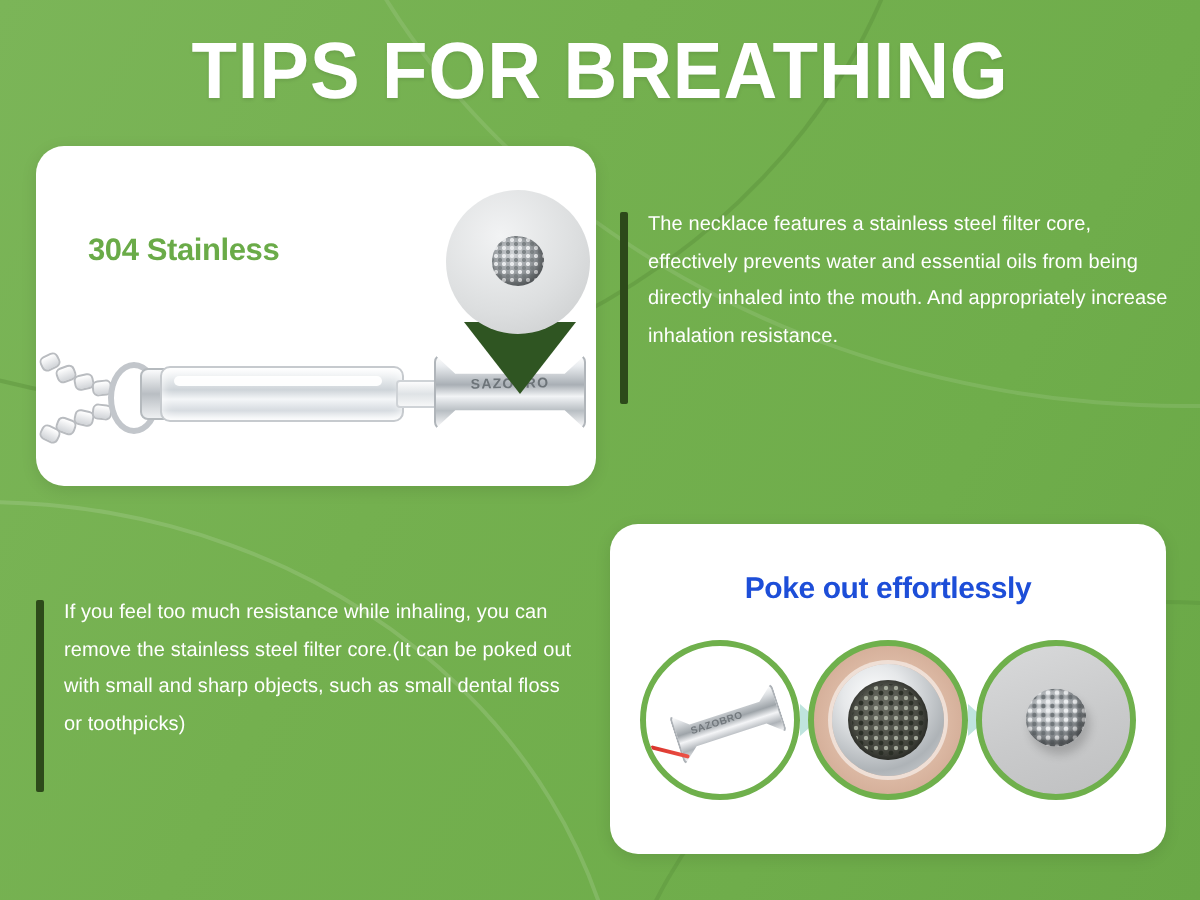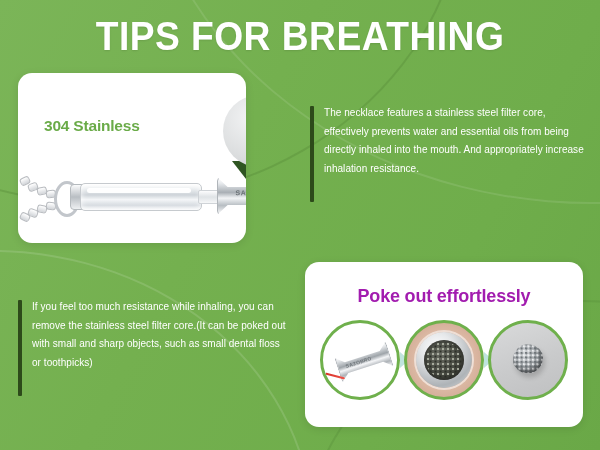--- a/index.html
+++ b/index.html
@@ -46,21 +46,21 @@
   }
 
   
   .card {
     position: absolute;
     background: #ffffff;
     border-radius: 14px;
     box-shadow: 0 2px 8px rgba(0,0,0,0.10);
     overflow: hidden;
   }
-  #card-top { left: 18px; top: 73px; width: 228px; height: 170px; }
+  #card-top { left: 18px; top: 73px; width: 280px; height: 170px; }
   #card-bottom { left: 305px; top: 262px; width: 278px; height: 165px; }
 
   
   #filter-core-heading {
     position: absolute;
     left: 26px; top: 43px;
     width: 150px;
     color: #6aab48;
     font-size: 15.5px;
     line-height: 19px;
@@ -199,22 +199,22 @@
   #text-right { left: 310px; top: 104px; width: 278px; padding-left: 14px; box-sizing: border-box; }
   #text-right .accent-bar { height: 96px; }
   #text-left { left: 18px; top: 298px; width: 272px; padding-left: 14px; box-sizing: border-box; }
   #text-left .accent-bar { height: 96px; }
 
   
   #poke-heading {
     position: absolute;
     left: 0; right: 0; top: 24px;
     text-align: center;
-    color: #a21caf;
-    font-size: 18px;
+    color: #1d4ed8;
+    font-size: 15px;
     font-weight: bold;
     letter-spacing: -0.2px;
   }
   .step-circle {
     position: absolute;
     top: 58px;
     width: 80px; height: 80px;
     border-radius: 50%;
     border: 3px solid #6fb04c;
     overflow: hidden;

